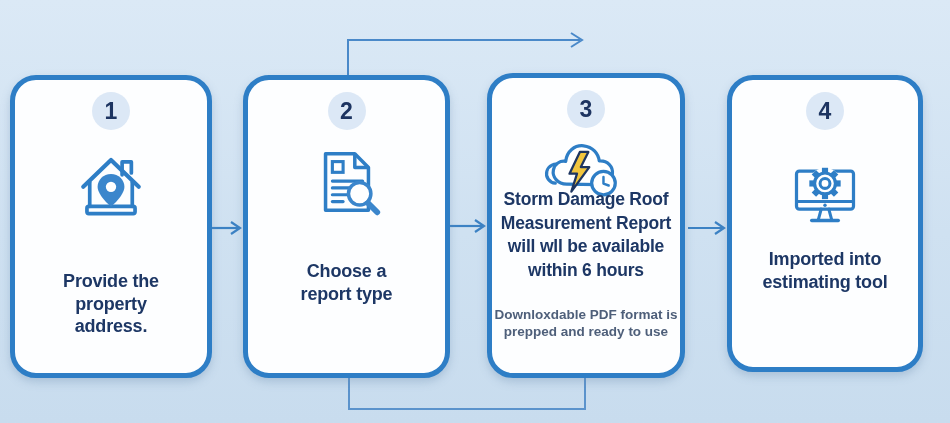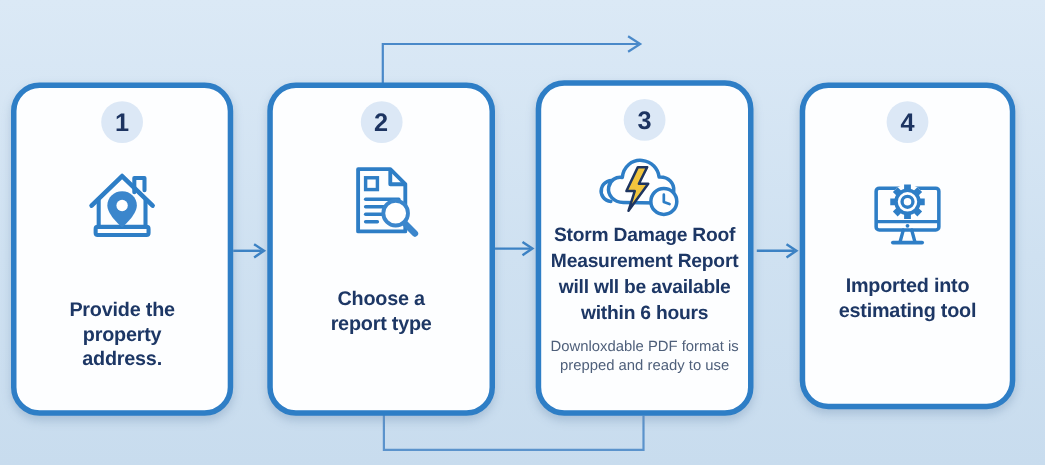--- a/index.html
+++ b/index.html
@@ -39,25 +39,25 @@
   .card-4 .icon-wrap{top:74px;}
   .label{
     position:absolute;left:0;right:0;
     text-align:center;white-space:pre-line;
     color:#1d3765;font-weight:bold;
     font-size:18px;line-height:22.5px;letter-spacing:-0.2px;
   }
   .card-1 .label{top:190px;}
   .card-2 .label{top:180px;}
   .card-4 .label{top:168px;}
-  .card-3 .label{top:124px;font-size:17.5px;line-height:23.5px;}
+  .card-3 .label{top:110px;font-size:17.5px;line-height:23.5px;}
   .sublabel{
     position:absolute;left:0;right:0;top:228px;
     text-align:center;white-space:pre-line;
-    color:#4e5f7a;font-weight:normal;
+    color:#4e5f7a;font-weight:bold;
     font-size:13.5px;line-height:17px;
   }
   .connector-layer{
     position:absolute;left:0;top:0;width:950px;height:423px;
     pointer-events:none;
   }
 </style>
 </head>
 <body>
 

